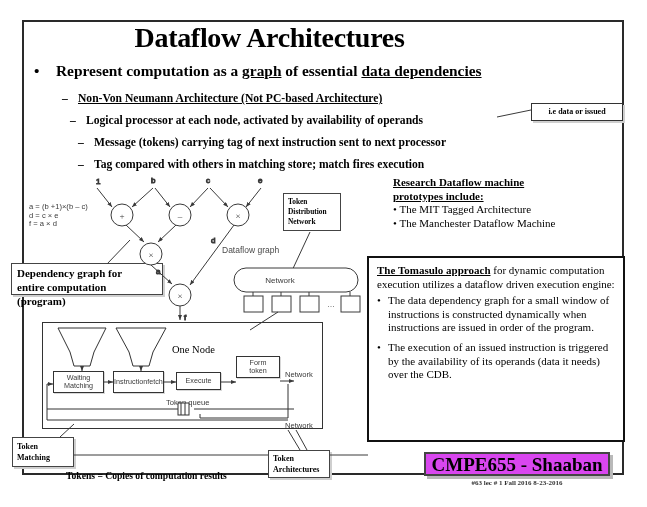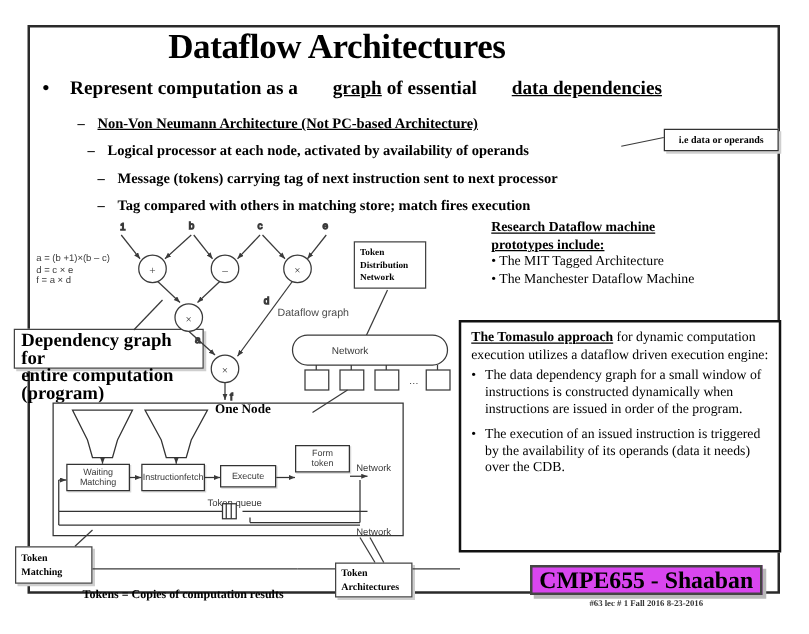--- a/index.html
+++ b/index.html
@@ -12,21 +12,21 @@
          border:2px solid #2a2a2a;background:#fff;box-sizing:border-box;}
 
   
   .title{position:absolute;left:22px;top:22px;width:495px;text-align:center;
          font-size:28px;font-weight:bold;letter-spacing:-.3px;
          font-family:"Liberation Serif",serif;}
   .b1{position:absolute;left:34px;top:62px;width:590px;font-size:15.4px;
       font-weight:bold;}
   .b1 .bullet{position:absolute;left:0;top:0;}
   .b1 .txt{margin-left:22px;display:block;}
-  .u{text-decoration:underline;margin-left:24px;}
+  .u{text-decoration:underline;}
 
   .sub{position:absolute;font-size:11.6px;font-weight:bold;white-space:nowrap;}
   .sub .dash{position:absolute;left:0;top:0;}
   .sub .st{margin-left:16px;}
 
   
   .callout{position:absolute;left:531px;top:103px;width:92px;height:18px;
            border:1px solid #333;background:#fff;box-sizing:border-box;
            font-size:8px;font-weight:bold;text-align:center;line-height:16px;
            box-shadow:2px 2px 0 #cfcfcf;}
@@ -46,36 +46,36 @@
   .tom li{margin-bottom:6px;position:relative;}
   .tom li:before{content:"\2022";position:absolute;left:-11px;}
 
   
   .eqs{position:absolute;left:29px;top:203px;font-size:7.6px;line-height:8.6px;
        font-family:"Liberation Sans",sans-serif;color:#3a3a3a;}
 
   
   .depbox{position:absolute;left:11px;top:263px;width:152px;height:32px;
           border:1px solid #444;background:#fff;box-sizing:border-box;
-          font-size:15px;font-weight:bold;line-height:14px;padding:2px 5px;
+          font-size:11px;font-weight:bold;line-height:14px;padding:2px 5px;
           box-shadow:2px 2px 0 #cfcfcf;}
 
   
   .tdn{position:absolute;left:283px;top:193px;width:58px;height:38px;
        border:1px solid #444;background:#fff;box-sizing:border-box;
        font-size:7.4px;font-weight:bold;line-height:10px;padding:3px 4px;}
 
   .dfglabel{position:absolute;left:222px;top:245px;font-size:8.5px;
             font-family:"Liberation Sans",sans-serif;color:#4a4a4a;}
 
   
   .nodebox{position:absolute;left:42px;top:322px;width:281px;height:107px;
            border:1px solid #333;background:#fff;box-sizing:border-box;}
-  .nodetitle{position:absolute;left:172px;top:322px;font-size:10.5px;
-             font-weight:bold;}
+  .nodetitle{position:absolute;left:172px;top:344px;font-size:10.5px;
+             font-weight:normal;}
   .nb{position:absolute;border:1px solid #333;background:#fff;box-sizing:border-box;
       font-size:7.2px;font-family:"Liberation Sans",sans-serif;color:#3a3a3a;
       text-align:center;line-height:8.4px;display:flex;align-items:center;
       justify-content:center;box-shadow:1px 1px 0 #d8d8d8;}
   .funnel{position:absolute;font-size:7.2px;font-family:"Liberation Sans",sans-serif;
           color:#3a3a3a;text-align:center;line-height:8.4px;}
   .tqlabel{position:absolute;left:166px;top:398px;font-size:7.6px;
            font-family:"Liberation Sans",sans-serif;color:#3a3a3a;}
   .netlbl{position:absolute;font-size:7.6px;
           font-family:"Liberation Sans",sans-serif;color:#3a3a3a;}
@@ -130,21 +130,21 @@
   </div>
   <div class="sub" style="left:78px;top:136px;">
     <span class="dash">–</span>
     <span class="st">Message (tokens) carrying tag of next instruction  sent to next processor</span>
   </div>
   <div class="sub" style="left:78px;top:158px;">
     <span class="dash">–</span>
     <span class="st">Tag compared with others in matching store; match fires execution</span>
   </div>
 
-  <div class="callout">i.e data or operands</div>
+  <div class="callout">i.e data or issued</div>
 
   <div class="research">
     <div class="hd">Research  Dataflow machine</div>
     <div class="hd">prototypes include:</div>
     <div class="li">• <span>The MIT  Tagged Architecture</span></div>
     <div class="li">• <span>The Manchester  Dataflow Machine</span></div>
   </div>
 
   <div class="tom">
     <p><span class="hd">The Tomasulo  approach</span><span> for dynamic computation execution utilizes a dataflow driven execution engine:</span></p>

